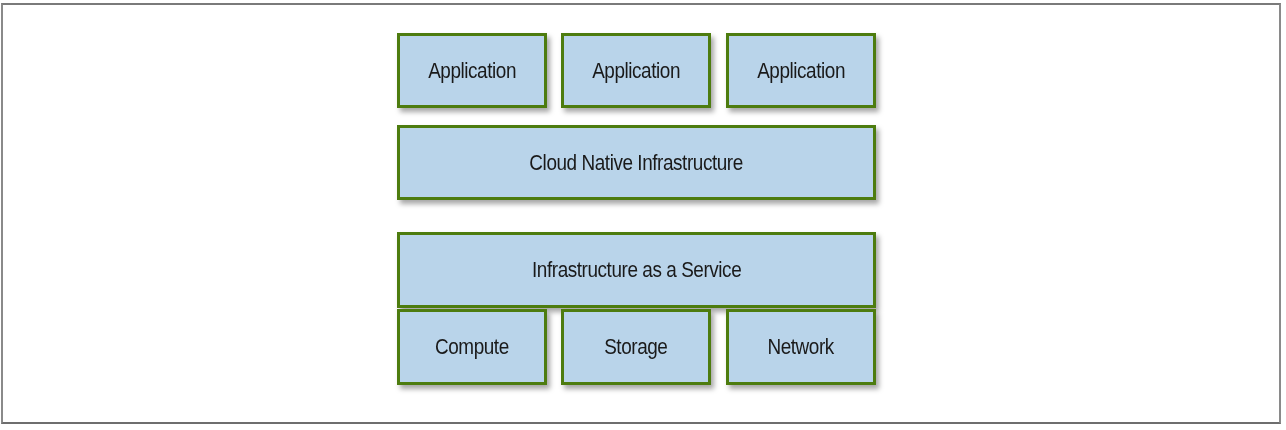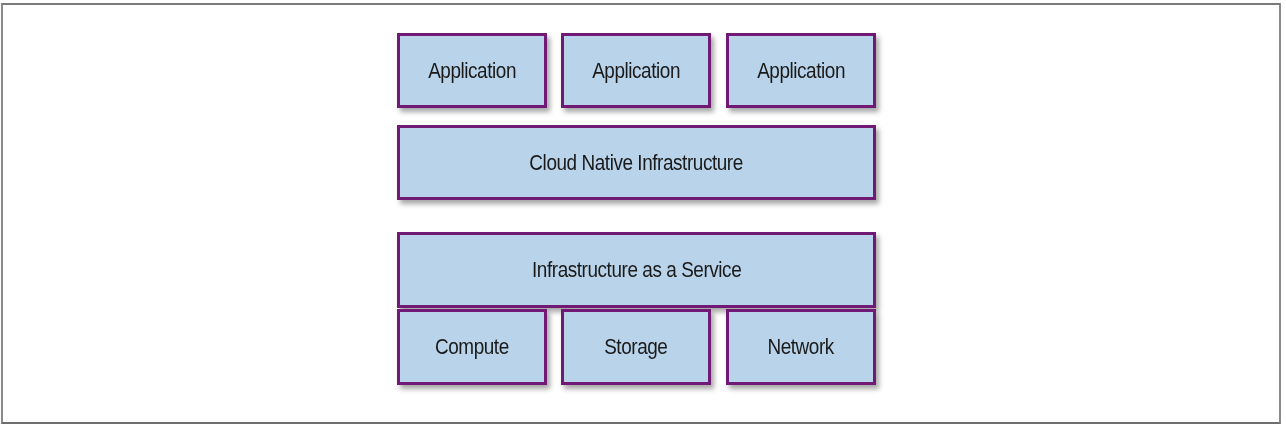--- a/index.html
+++ b/index.html
@@ -4,21 +4,21 @@
 <style>
   html, body { margin: 0; padding: 0; background: #ffffff; }
   body { width: 1286px; height: 430px; position: relative; overflow: hidden; }
   .frame {
     position: absolute; left: 1px; top: 3px; width: 1280px; height: 421px;
     border: 2px solid #8a8a8a; border-top-color: #7a7a7a; border-bottom-color: #6e6e6e;
     box-sizing: border-box; background: #ffffff;
   }
   .box {
     position: absolute; box-sizing: border-box;
-    background: #b9d4ea; border: 3px solid #701a75;
+    background: #b9d4ea; border: 3px solid #4d7c0f;
     box-shadow: 3px 4px 5px rgba(0,0,0,0.35);
     display: flex; align-items: center; justify-content: center;
     font-family: "Liberation Sans", sans-serif; font-size: 22px; color: #1a1a1a;
     letter-spacing: -0.5px; transform-origin: center;
   }
   .box span { display: inline-block; transform: scaleX(0.86); }
   .c1 { left: 397px; width: 150px; }
   .c2 { left: 561px; width: 150px; }
   .c3 { left: 726px; width: 150px; }
   .full { left: 397px; width: 479px; }

